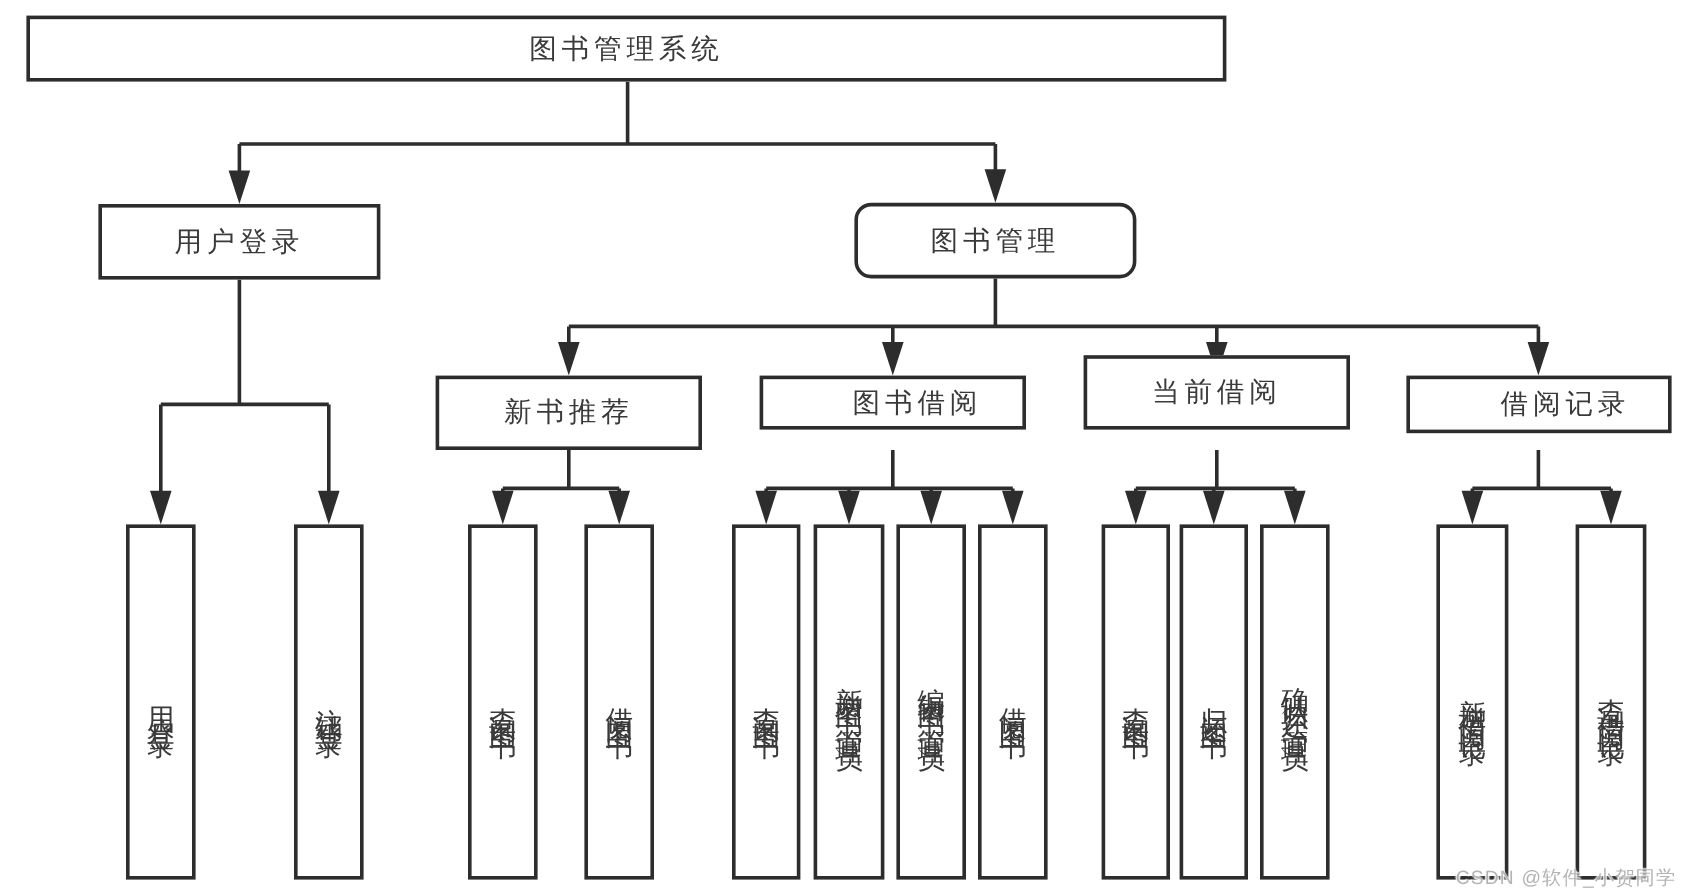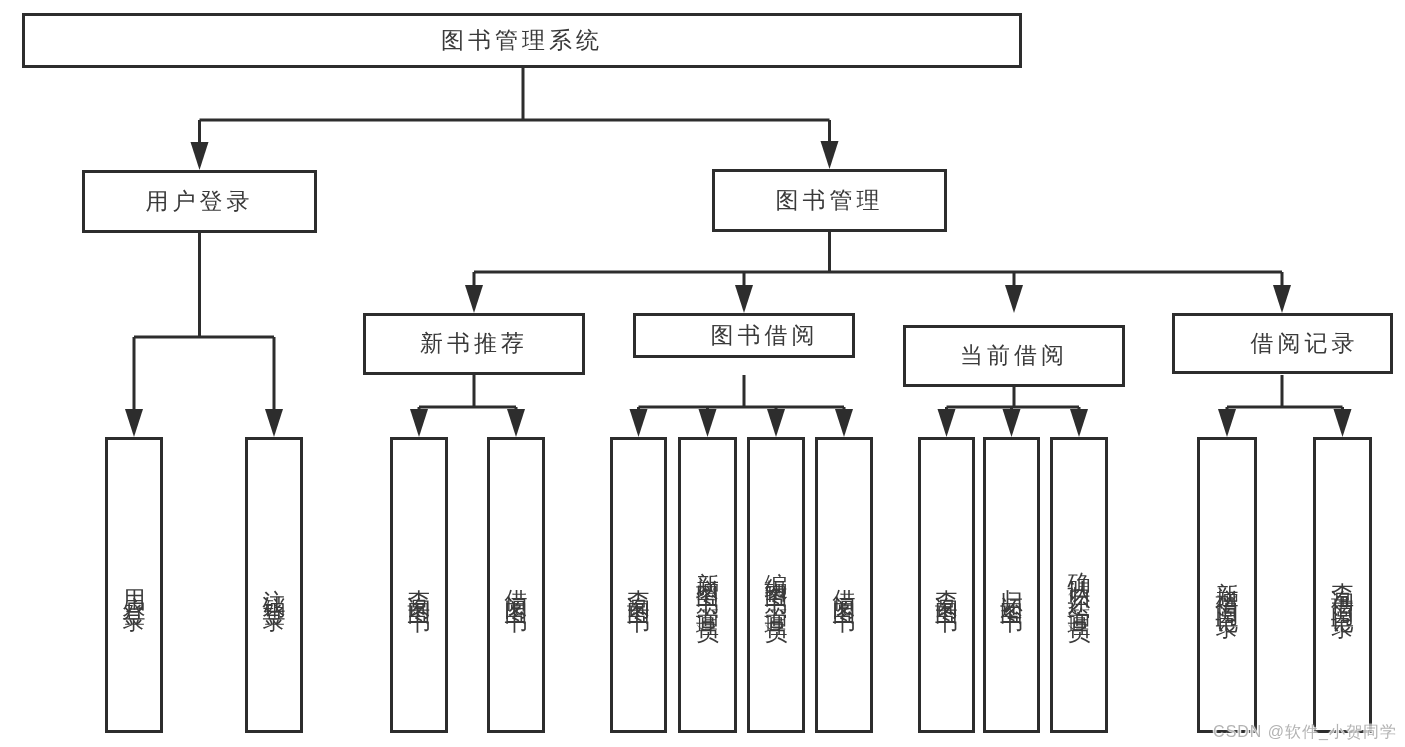--- a/index.html
+++ b/index.html
@@ -25,25 +25,25 @@
   .leaf .lbl{
     writing-mode:vertical-rl;
     text-orientation:mixed;
     letter-spacing:7px;
     line-height:1;
     font-size:23px;
   }
   
   .n-root{left:22px;top:13px;width:1000px;height:55px;font-family:Liberation Serif, serif;}
   .n-user-login{left:82px;top:170px;width:235px;height:63px;}
-  .n-book-mgmt{left:712px;top:169px;width:235px;height:63px;}
+  .n-book-mgmt{left:712px;top:169px;width:235px;height:63px;border-radius:14px;}
   .n-l3-0{left:363px;top:313px;width:222px;height:62px;}
   .n-l3-1{left:633px;top:313px;width:222px;height:45px;padding-left:41px;}
-  .n-l3-2{left:903px;top:325px;width:222px;height:62px;text-align:center;}
-  .n-l3-3{left:1172px;top:313px;width:221px;height:61px;padding-left:44px;}
+  .n-l3-2{left:903px;top:296px;width:222px;height:62px;text-align:center;}
+  .n-l3-3{left:1172px;top:313px;width:221px;height:48px;padding-left:44px;}
   .leaf{top:437px;height:296px;}
   .lf-a0{left:105px;width:58px;}
   .lf-a1{left:245px;width:58px;}
   .lf-b0{left:390px;width:58px;}
   .lf-b1{left:487px;width:58px;}
   .lf-c0{left:610px;width:57px;}
   .lf-c1{left:678px;width:59px;}
   .lf-c2{left:747px;width:58px;}
   .lf-c3{left:815px;width:58px;}
   .lf-d0{left:918px;width:57px;}

